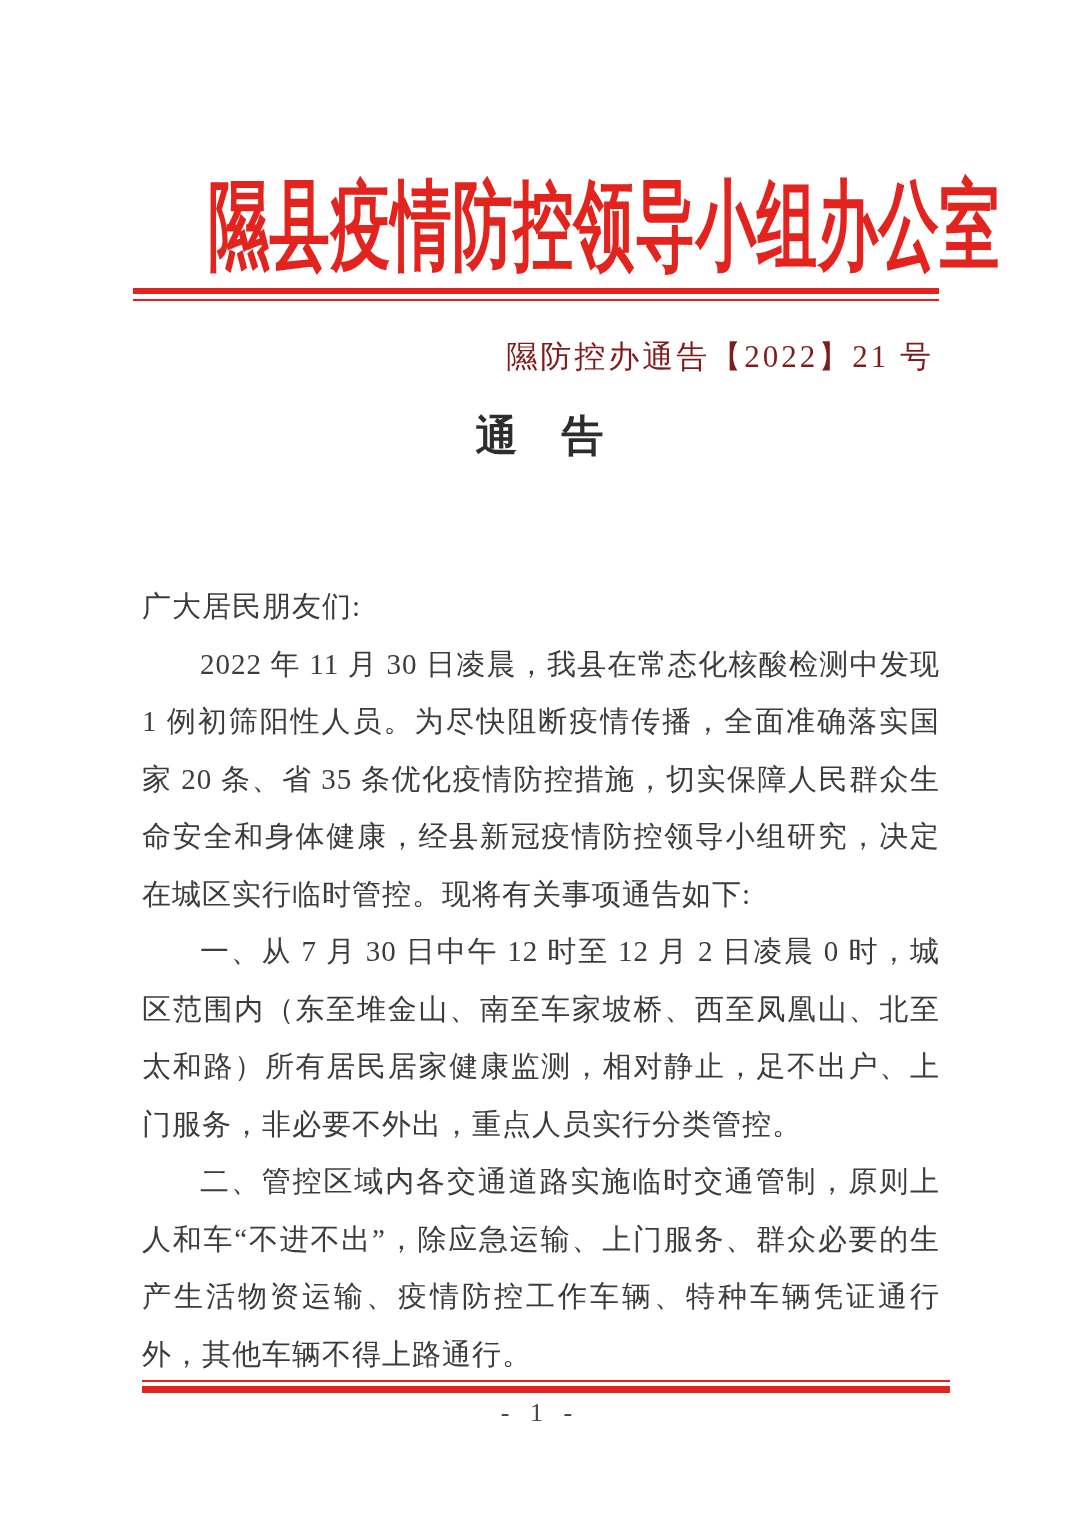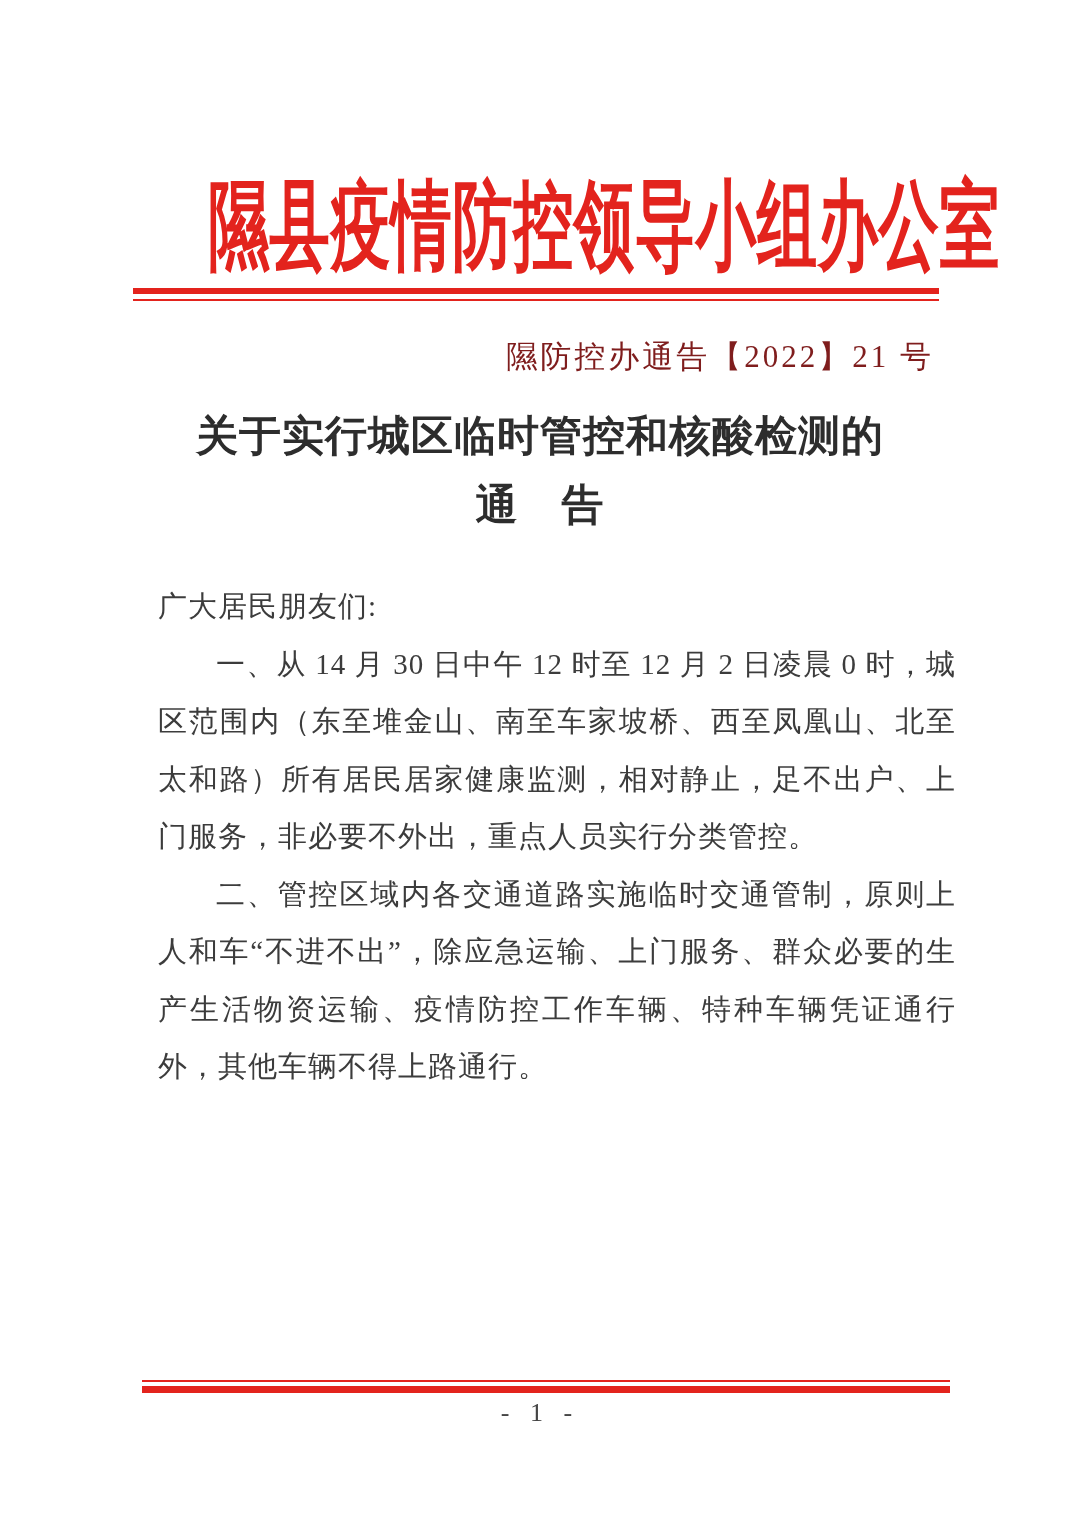--- a/index.html
+++ b/index.html
@@ -76,21 +76,20 @@
     position: absolute;
     top: 578px;
     left: 142px;
     width: 798px;
     font-family: "Liberation Serif", serif;
     font-size: 29px;
     line-height: 57.5px;
     color: var(--ink);
     text-align: justify;
     letter-spacing: 1px;
-    margin-left: 16px;
   }
   .body-text p { margin: 0; }
   .body-text p.para { text-indent: 2em; }
   
   .hr-thin-bottom {
     position: absolute; top: 1380px; left: 142px;
     width: 808px; height: 2px; background: var(--red);
   }
   .hr-thick-bottom {
     position: absolute; top: 1386px; left: 142px;
@@ -116,27 +115,27 @@
 
   <div class="letterhead">
     <span class="letterhead-text">隰县疫情防控领导小组办公室</span>
   </div>
   <div class="hr-thick-top"></div>
   <div class="hr-thin-top"></div>
 
   <div class="doc-number">隰防控办通告【2022】21 号</div>
 
   <div class="notice-title">
-    <div>关于实行城区临时管控和核酸检测的</div>
     <div>通　告</div>
   </div>
 
   <div class="body-text">
     <p class="salutation">广大居民朋友们:</p>
-    <p class="para">一、从 14 月 30 日中午 12 时至 12 月 2 日凌晨 0 时，城区范围内（东至堆金山、南至车家坡桥、西至凤凰山、北至太和路）所有居民居家健康监测，相对静止，足不出户、上门服务，非必要不外出，重点人员实行分类管控。</p>
+    <p class="para">2022 年 11 月 30 日凌晨，我县在常态化核酸检测中发现 1 例初筛阳性人员。为尽快阻断疫情传播，全面准确落实国家 20 条、省 35 条优化疫情防控措施，切实保障人民群众生命安全和身体健康，经县新冠疫情防控领导小组研究，决定在城区实行临时管控。现将有关事项通告如下:</p>
+    <p class="para">一、从 7 月 30 日中午 12 时至 12 月 2 日凌晨 0 时，城区范围内（东至堆金山、南至车家坡桥、西至凤凰山、北至太和路）所有居民居家健康监测，相对静止，足不出户、上门服务，非必要不外出，重点人员实行分类管控。</p>
     <p class="para">二、管控区域内各交通道路实施临时交通管制，原则上人和车“不进不出”，除应急运输、上门服务、群众必要的生产生活物资运输、疫情防控工作车辆、特种车辆凭证通行外，其他车辆不得上路通行。</p>
   </div>
 
   <div class="hr-thin-bottom"></div>
   <div class="hr-thick-bottom"></div>
 
   <div class="page-number">- 1 -</div>
 
 </div>
 

